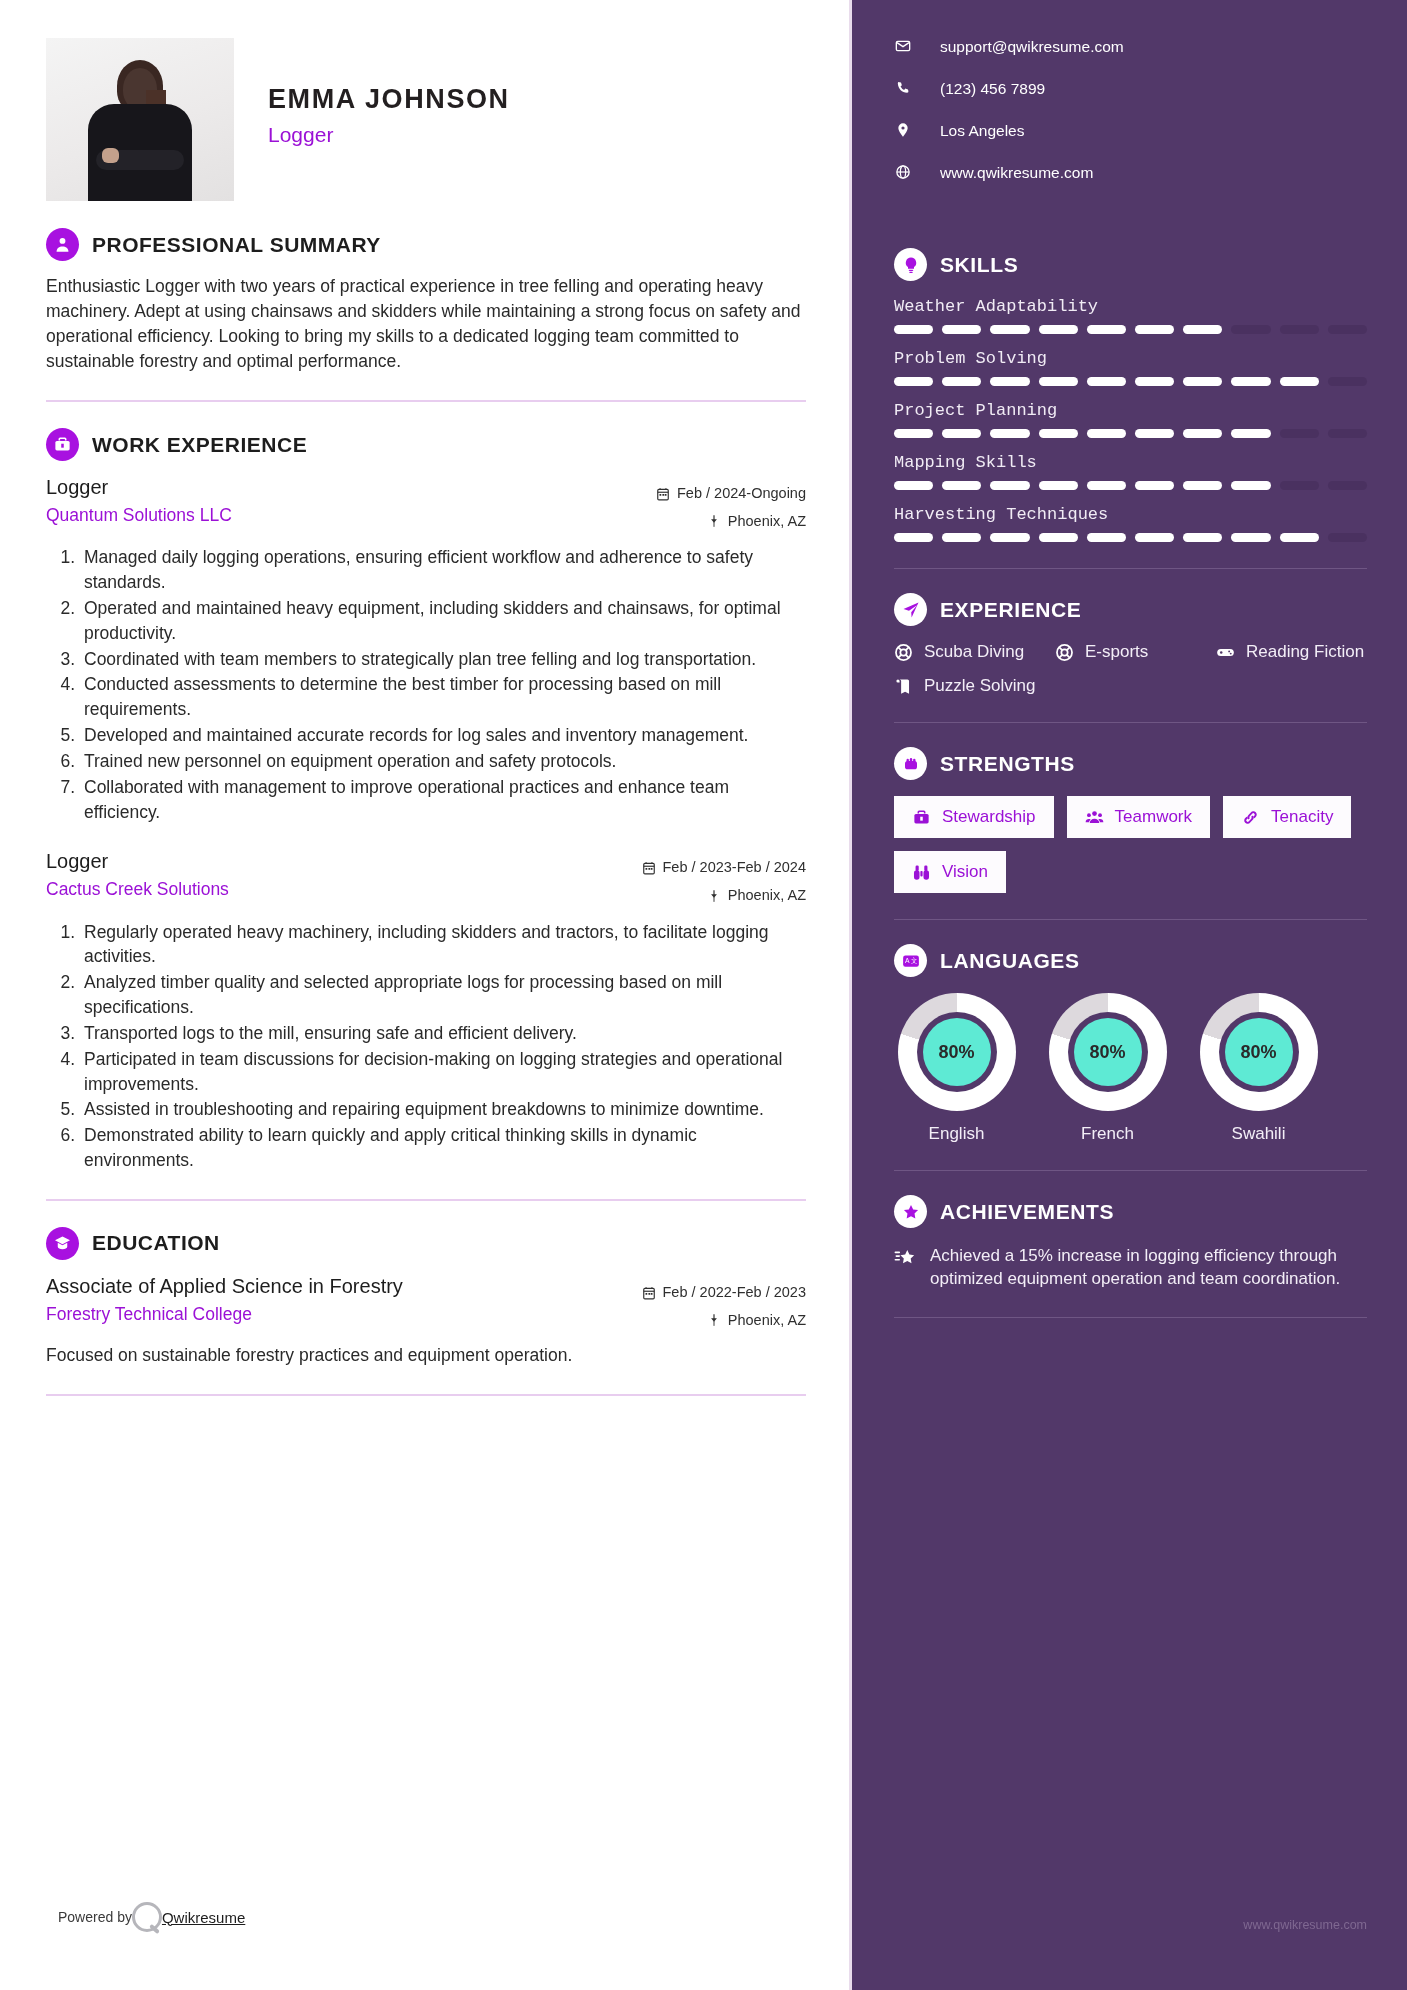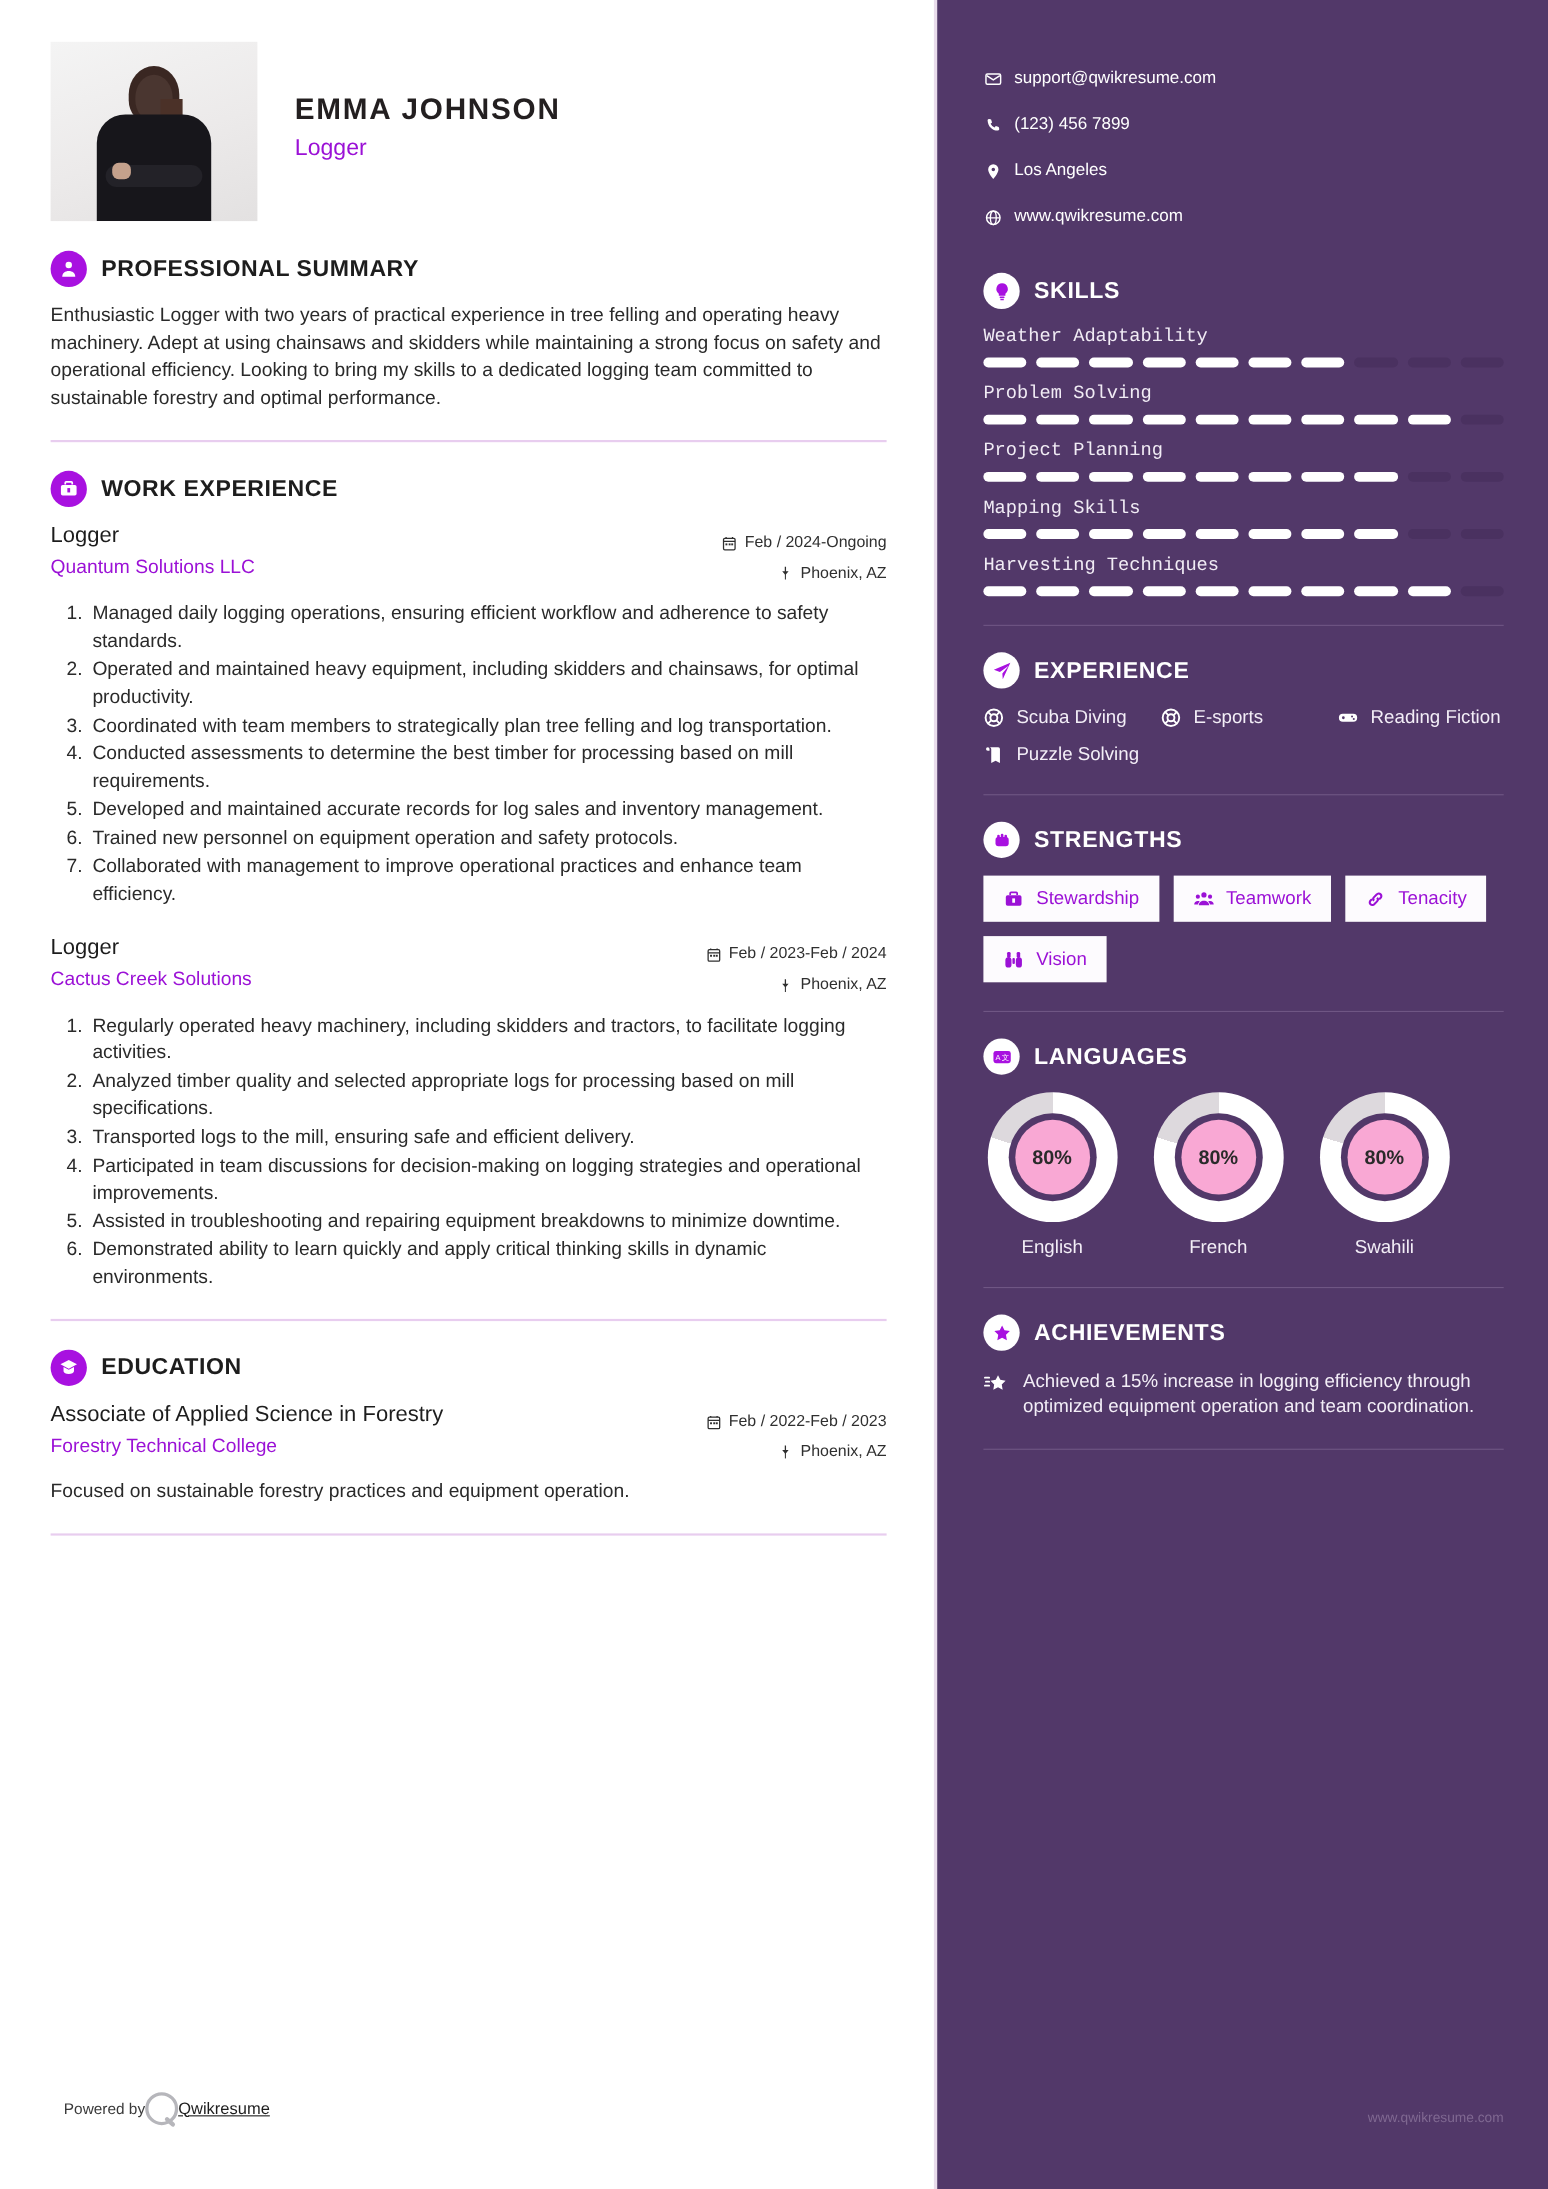--- a/index.html
+++ b/index.html
@@ -239,22 +239,22 @@
     height: 100%;
     background: #523869;
     position: relative;
     padding: 38px 40px 0 42px;
     color: #ffffff;
   }
 
   .contact-list { margin-bottom: 42px; }
   .contact-row {
     display: flex;
-    align-items: flex-end;
-    gap: 10px;
+    align-items: flex-start;
+    gap: 28px;
     height: 42px;
     font-size: 15.5px;
     color: #ffffff;
   }
   .contact-row .ci {
     width: 18px;
     display: flex; align-items: center; justify-content: center;
     flex: 0 0 auto;
   }
   .contact-row .ci svg { width: 16px; height: 16px; fill: #ffffff; }
@@ -357,21 +357,21 @@
   }
   .ring .inner {
     width: 80px; height: 80px;
     border-radius: 50%;
     background: #523869;
     display: flex; align-items: center; justify-content: center;
   }
   .ring .chip {
     width: 68px; height: 68px;
     border-radius: 50%;
-    background: #f9a8d4;
+    background: #5eead4;
     display: flex; align-items: center; justify-content: center;
     font-size: 18px;
     font-weight: 700;
     color: #2a2a2a;
   }
   .lang-name {
     margin-top: 13px;
     font-size: 17px;
     color: #f3eef7;
   }

